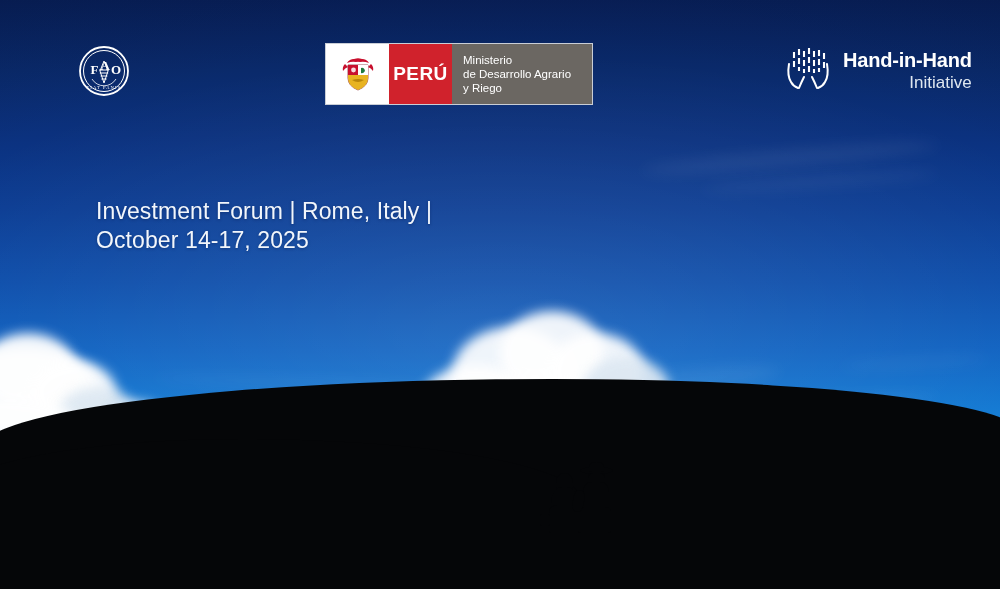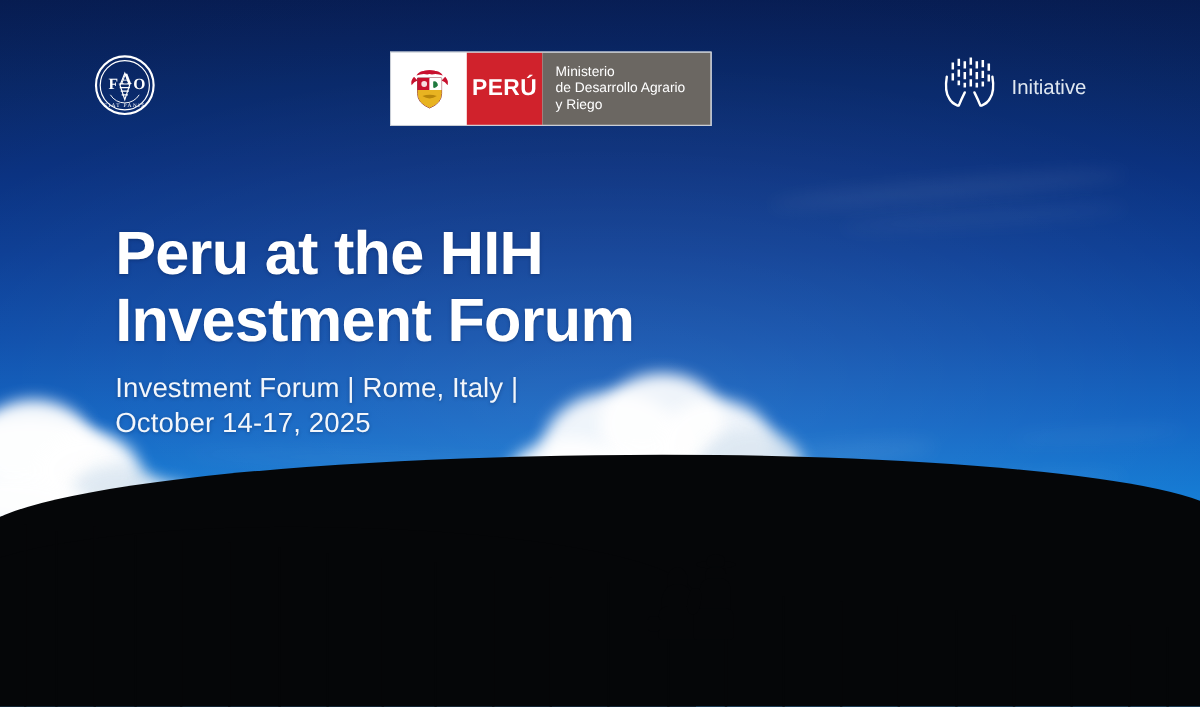--- a/index.html
+++ b/index.html
@@ -308,25 +308,24 @@
               <line x1="39" y1="18" x2="39" y2="24"></line>
           </g>
 
           <path d="M4 20 q-2 12 2 18 q2 4 7 6" fill="none" stroke="#ffffff" stroke-width="2" stroke-linecap="round"></path>
           <path d="M42 20 q2 12 -2 18 q-2 4 -7 6" fill="none" stroke="#ffffff" stroke-width="2" stroke-linecap="round"></path>
           <path d="M19 33 q-3 6 -5 11" fill="none" stroke="#ffffff" stroke-width="2" stroke-linecap="round"></path>
           <path d="M27 33 q3 6 5 11" fill="none" stroke="#ffffff" stroke-width="2" stroke-linecap="round"></path>
         </svg>
       </div>
       <div class="hih-text">
+        <span class="hih-t1">Hand-in-Hand</span>
         <span class="hih-t2">Initiative</span>
       </div>
     </div>
   </div>
 
   <div class="headline">
-    <h1 class="h-title">Peru at the HIH
-Investment Forum</h1>
     <p class="h-sub">Investment Forum | Rome, Italy |
 October 14-17, 2025</p>
   </div>
 
 </div>
 
 </body></html>

